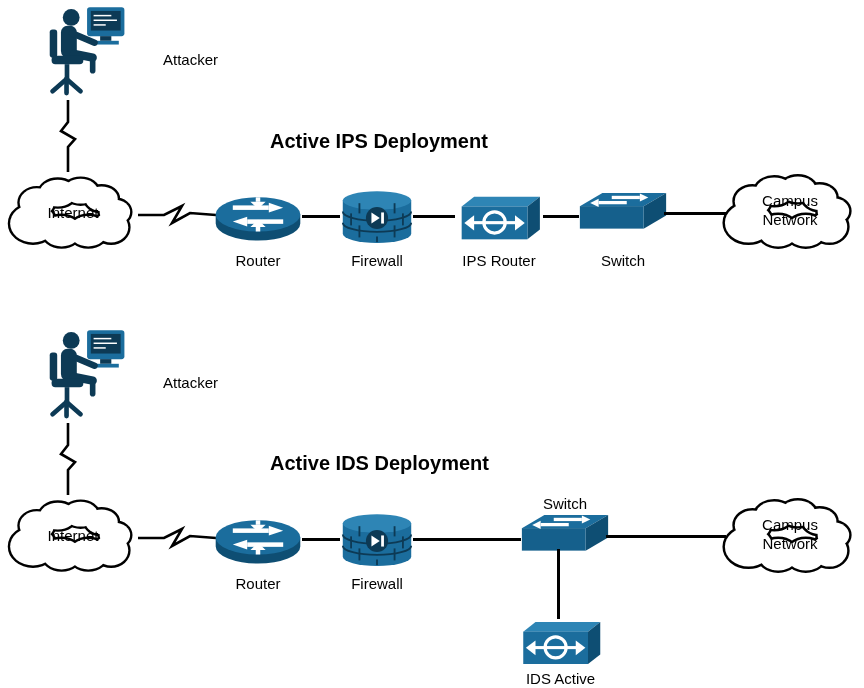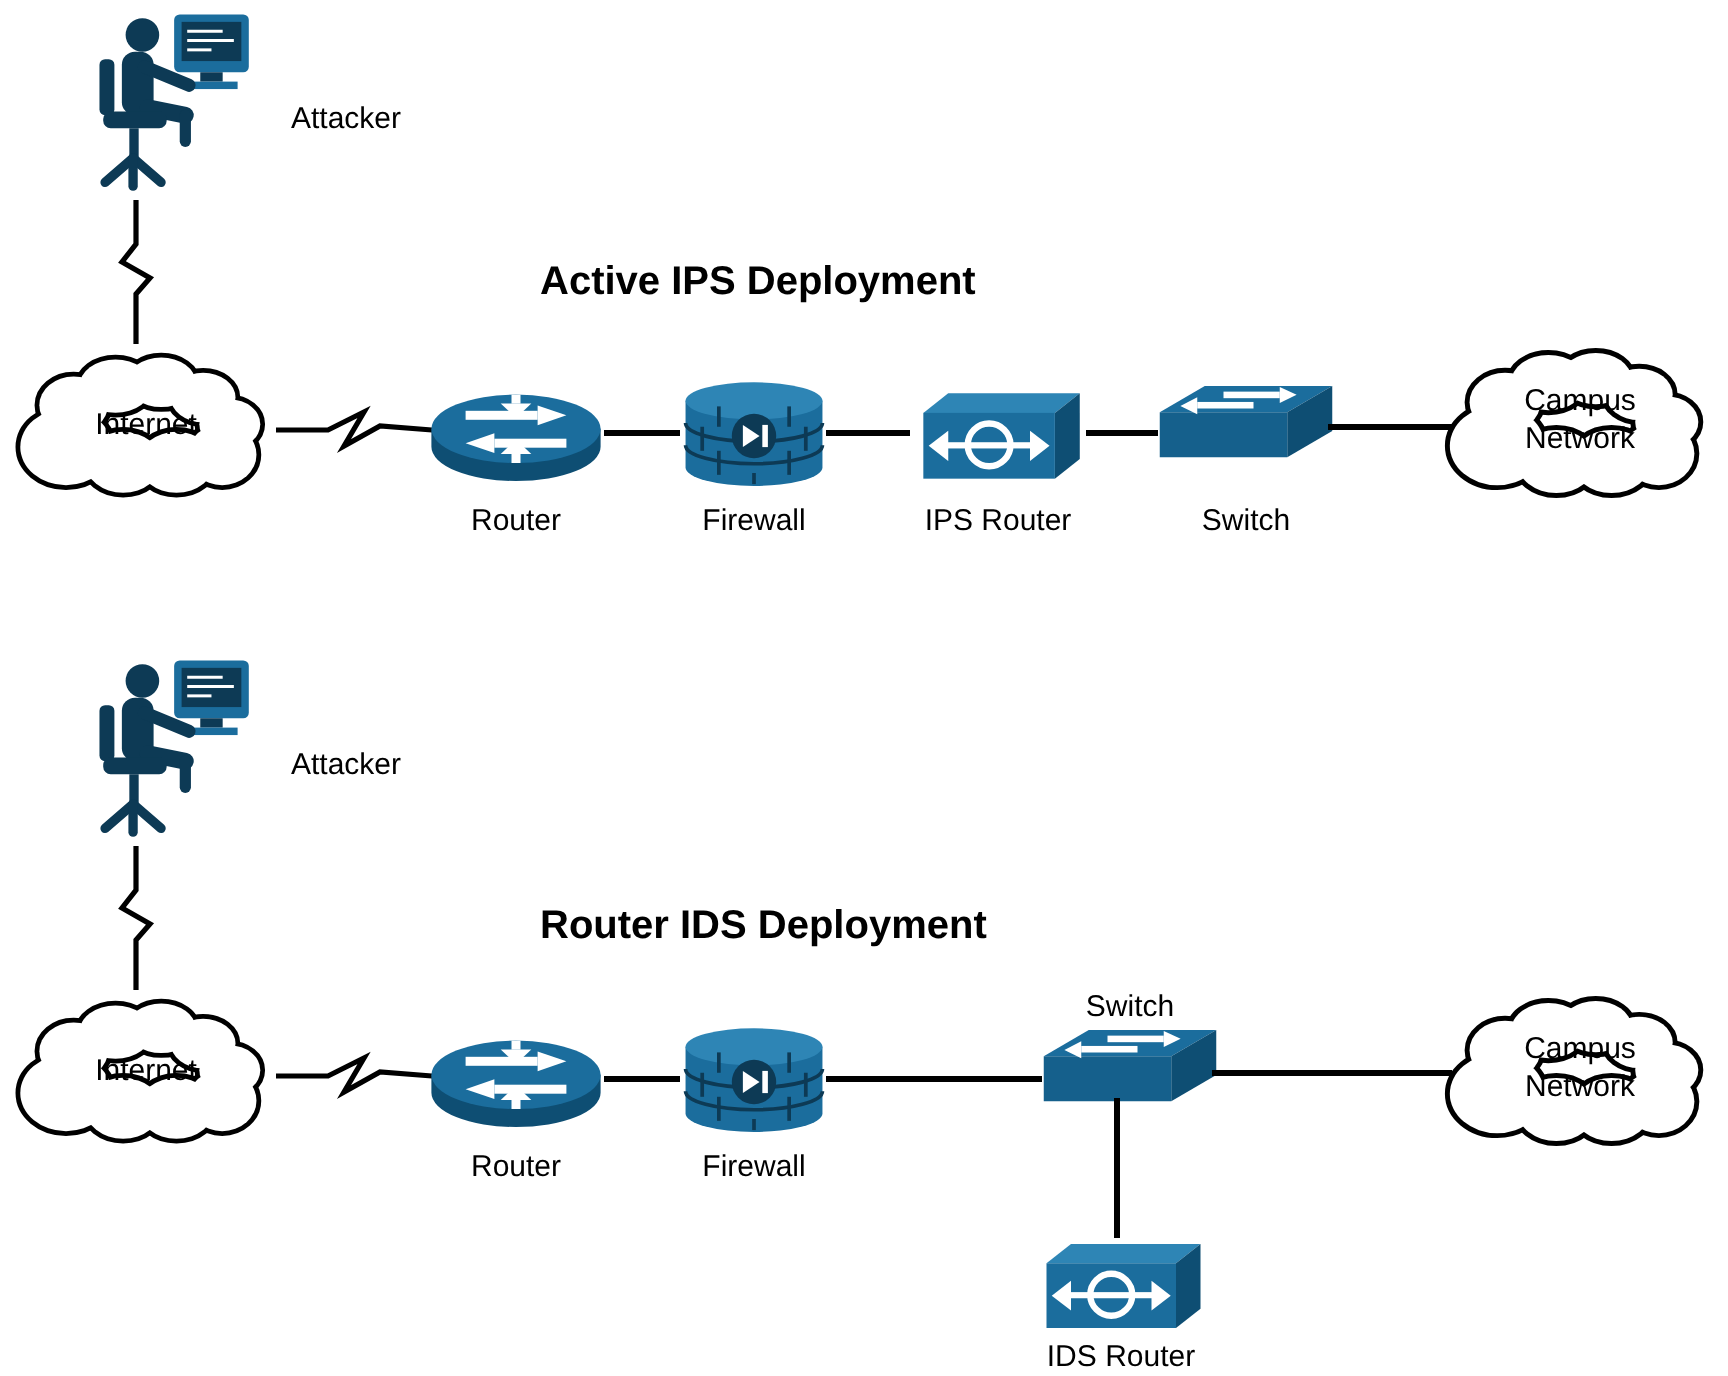--- a/index.html
+++ b/index.html
@@ -2,21 +2,21 @@
 <html><head>
 <meta charset="utf-8">
 <style>
   html,body{margin:0;padding:0;background:#fff;}
   .canvas{
     position:relative;width:864px;height:688px;background:#fff;overflow:hidden;
     font-family:"Liberation Sans", sans-serif;color:#000;
   }
   .icon{position:absolute;display:block;}
   .lbl{position:absolute;font-size:15px;line-height:1.25;text-align:center;}
-  .lbl-left{text-align:center;}
+  .lbl-left{text-align:right;}
   .title{position:absolute;font-size:20px;font-weight:bold;text-align:left;}
   .hline{position:absolute;height:3px;background:#000;}
   .vline{position:absolute;width:3px;background:#000;}
   .zig{position:absolute;}
   .zig polyline{fill:none;stroke:#000;stroke-width:2.6;stroke-linejoin:miter;}
   .defs-holder{position:absolute;width:0;height:0;overflow:hidden;}
 </style>
 </head>
 <body>
 
@@ -180,21 +180,21 @@
     </svg>
   <div class="lbl" style="left:583px;top:252px;width:80px;">Switch</div>
 
   <div class="hline" style="left:664px;top:212px;width:62px;"></div>
 
   <svg class="icon" style="left:719px;top:171px;width:142px;height:84px">
       <use href="#sym-cloud"></use>
     </svg>
   <div class="lbl" style="left:745px;top:192px;width:90px;">Campus Network</div>
 
-  <div class="title" style="left:270px;top:452px;width:360px;">Router IDS Deployment</div>
+  <div class="title" style="left:270px;top:452px;width:360px;">Active IDS Deployment</div>
 
   <svg class="icon" style="left:46px;top:327px;width:84px;height:96px">
       <use href="#sym-attacker"></use>
     </svg>
   <div class="lbl lbl-left" style="left:128px;top:374px;width:90px;">Attacker</div>
 
   <svg class="zig" style="left:54px;top:423px;width:28px;height:72px" viewBox="0 0 28 72">
     <polyline points="14,0 14,22 7,31 21,39 14,47 14,72"></polyline>
   </svg>
 
@@ -231,15 +231,15 @@
   <svg class="icon" style="left:719px;top:495px;width:142px;height:84px">
       <use href="#sym-cloud"></use>
     </svg>
   <div class="lbl" style="left:745px;top:516px;width:90px;">Campus Network</div>
 
   <div class="vline" style="left:557px;top:549px;height:70px;"></div>
 
   <svg class="icon" style="left:518px;top:617px;width:84px;height:52px">
       <use href="#sym-sensor"></use>
     </svg>
-  <div class="lbl" style="left:513px;top:670px;width:95px;">IDS Router</div>
+  <div class="lbl" style="left:513px;top:670px;width:95px;">IDS Active</div>
 
 </div>
 
 </body></html>

